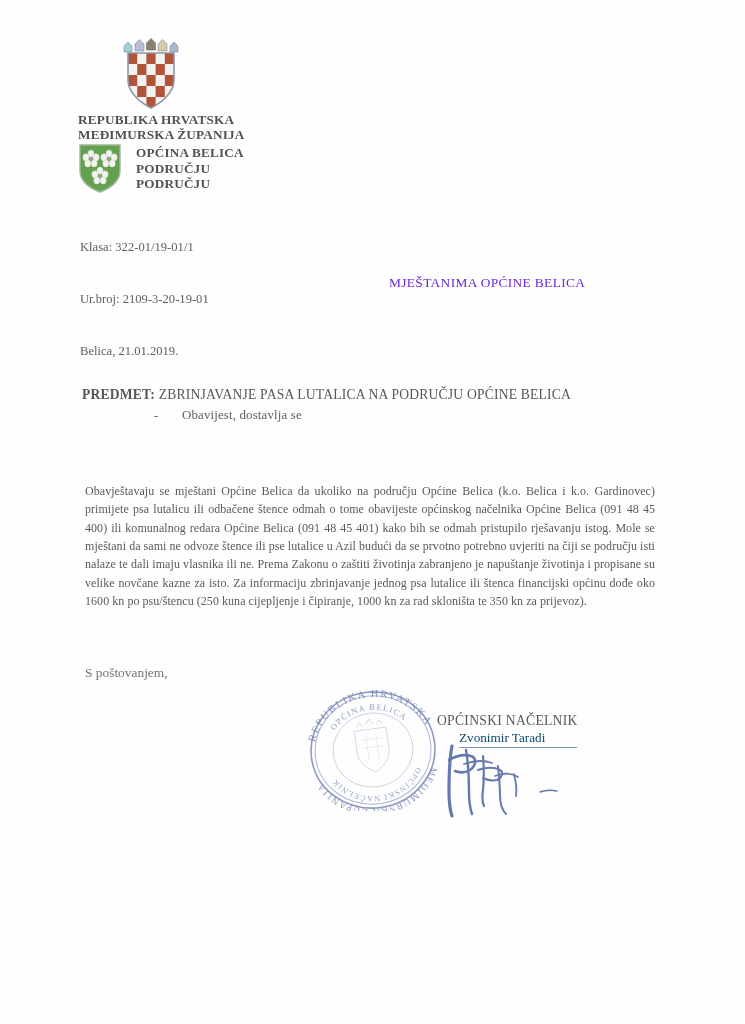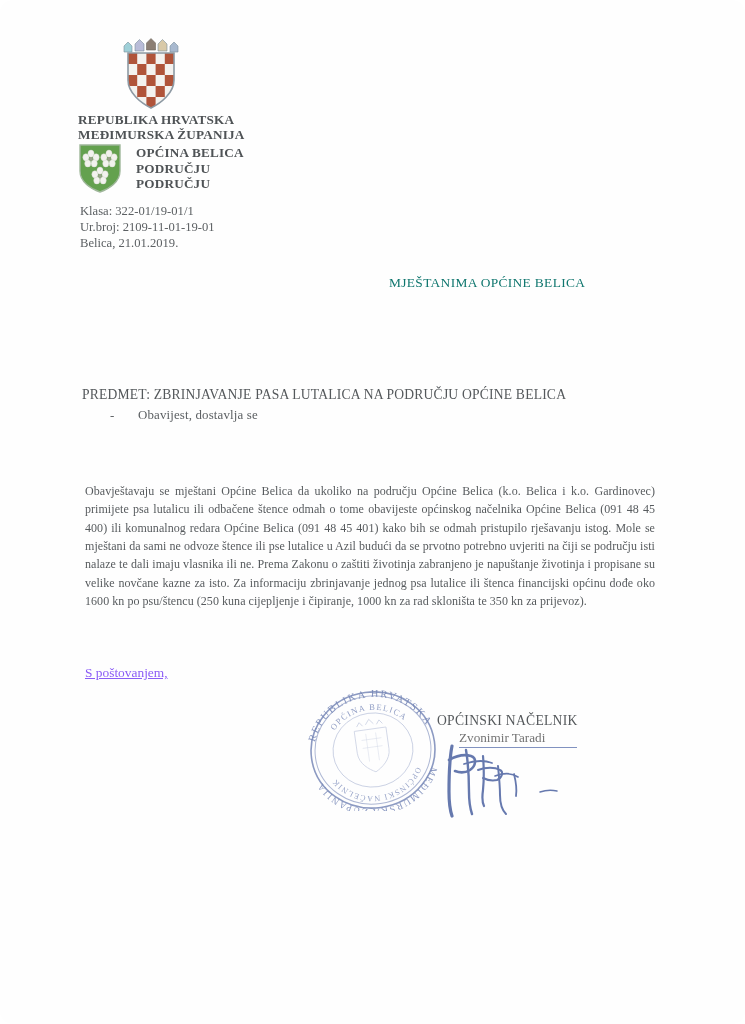--- a/index.html
+++ b/index.html
@@ -74,49 +74,49 @@
 
   
   .refs {
     position: absolute;
     left: 80px;
     top: 203px;
     font-size: 12.6px;
     line-height: 1.28;
     color: #5c6063;
   }
-  .refs span { display:block; }
+  .refs span { display:block;margin-top:36px; }
 
   
   .addressee {
     position: absolute;
     left: 389px;
     top: 275px;
     font-size: 13.4px;
     letter-spacing: 0.35px;
-    color: #0f766e;
+    color: #6d28d9;
     white-space: nowrap;
   }
 
   
   .subject {
     position: absolute;
     left: 82px;
     top: 387px;
     width: 580px;
     font-size: 13.6px;
     letter-spacing: 0.2px;
     color: #54585b;
   }
-  .subject .label { font-weight: normal; text-align: center; }
+  .subject .label { font-weight: bold; text-align: center; }
   .subject .value { font-weight: normal; margin-top: 32px; }
   .subject .sub-note {
     display: block;
     margin-top: 5px;
-    margin-left: 28px;
+    margin-left: 72px;
     font-size: 12.9px;
     letter-spacing: 0.15px;
     color: #5c6063;
   }
   .subject .sub-note .dash {
     display: inline-block;
     width: 28px;
   }
 
   
@@ -131,41 +131,40 @@
     color: #575b5e;
     letter-spacing: 0.05px;
   }
 
   
   .closing {
     position: absolute;
     left: 85px;
     top: 665px;
     font-size: 13.4px;
-    color: #8b5cf6;
-    text-decoration: underline;
+    color: #737373;
   }
 
   
   .sign-block {
     position: absolute;
     left: 437px;
     top: 713px;
     width: 200px;
     text-align: left;
   }
   .sign-title {
     font-size: 13.6px;
     letter-spacing: 0.3px;
     color: #55595c;
     white-space: nowrap;
   }
   .sign-name {
     font-size: 13.2px;
-    color: #737373;
+    color: #0c4a6e;
     margin-left: 22px;
     margin-top: 1px;
     white-space: nowrap;
   }
   .sign-rule {
     margin-left: 22px;
     width: 118px;
     height: 1px;
     background: #6b7fb5;
     margin-top: 1px;
@@ -289,21 +288,21 @@
       <div class="org-sub">
         <span>OPĆINA BELICA</span>
         <span>PODRUČJU</span>
         <span>PODRUČJU</span>
       </div>
     </div>
   </div>
 
   <div class="refs">
     <span>Klasa: 322-01/19-01/1</span>
-    <span>Ur.broj: 2109-11-01-19-01</span>
+    <span>Ur.broj: 2109-3-20-19-01</span>
     <span>Belica, 21.01.2019.</span>
   </div>
 
   <div class="addressee">MJEŠTANIMA OPĆINE BELICA</div>
 
   <div class="subject">
     <span class="label">PREDMET:</span><span class="value"> ZBRINJAVANJE PASA LUTALICA NA PODRUČJU OPĆINE BELICA</span>
     <span class="sub-note">
       <span class="dash">-</span><span>Obavijest, dostavlja se</span>
     </span>

